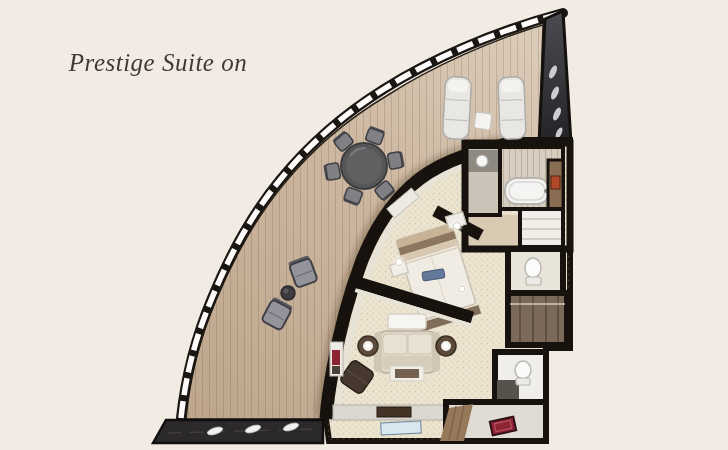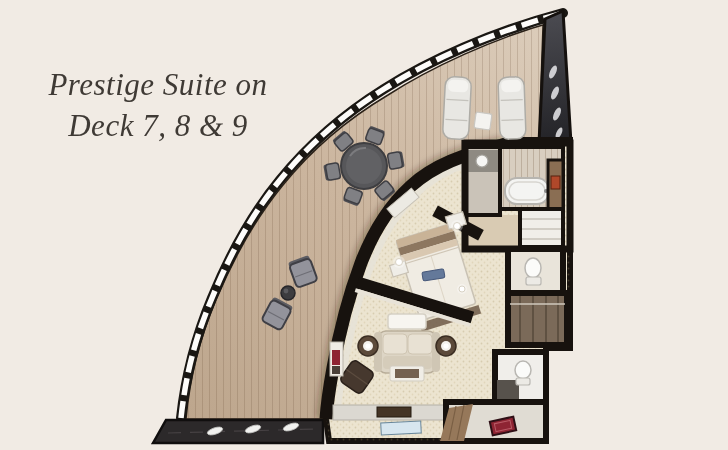--- a/index.html
+++ b/index.html
@@ -4,35 +4,33 @@
 <style>
   html,body{margin:0;padding:0;background:#f1ebe4;}
   .stage{
     position:relative;width:728px;height:450px;overflow:hidden;
     background:var(--bg,#f1ebe4);
     font-family:"Liberation Serif", serif;
   }
   .plan-title{
     position:absolute;left:40px;top:46px;width:236px;
     text-align:center;font-style:italic;
-    font-size:31px;line-height:1.32;letter-spacing:0.5px;
+    font-size:25px;line-height:1.32;letter-spacing:0.5px;
     color:var(--title-ink,#3f3a35);
-    margin-top:19px;
   }
   .plan-title span{display:block;}
   svg.floorplan{position:absolute;left:0;top:0;width:728px;height:450px;}
 </style>
 </head>
 <body>
 
 <div class="stage">
 
   <div class="plan-title">
     <span>Prestige Suite on</span>
-    <span>Deck 7, 8 &amp; 9</span>
   </div>
 
   <svg class="floorplan" viewBox="0 0 728 450">
     <defs>
       <linearGradient id="deckGrad" gradientUnits="userSpaceOnUse" x1="560" y1="30" x2="190" y2="420">
         <stop offset="0" stop-color="#dccdbb"></stop>
         <stop offset="0.5" stop-color="#cbb59e"></stop>
         <stop offset="1" stop-color="#bda68d"></stop>
       </linearGradient>
       <linearGradient id="glassGrad" gradientUnits="userSpaceOnUse" x1="550" y1="15" x2="560" y2="143">

